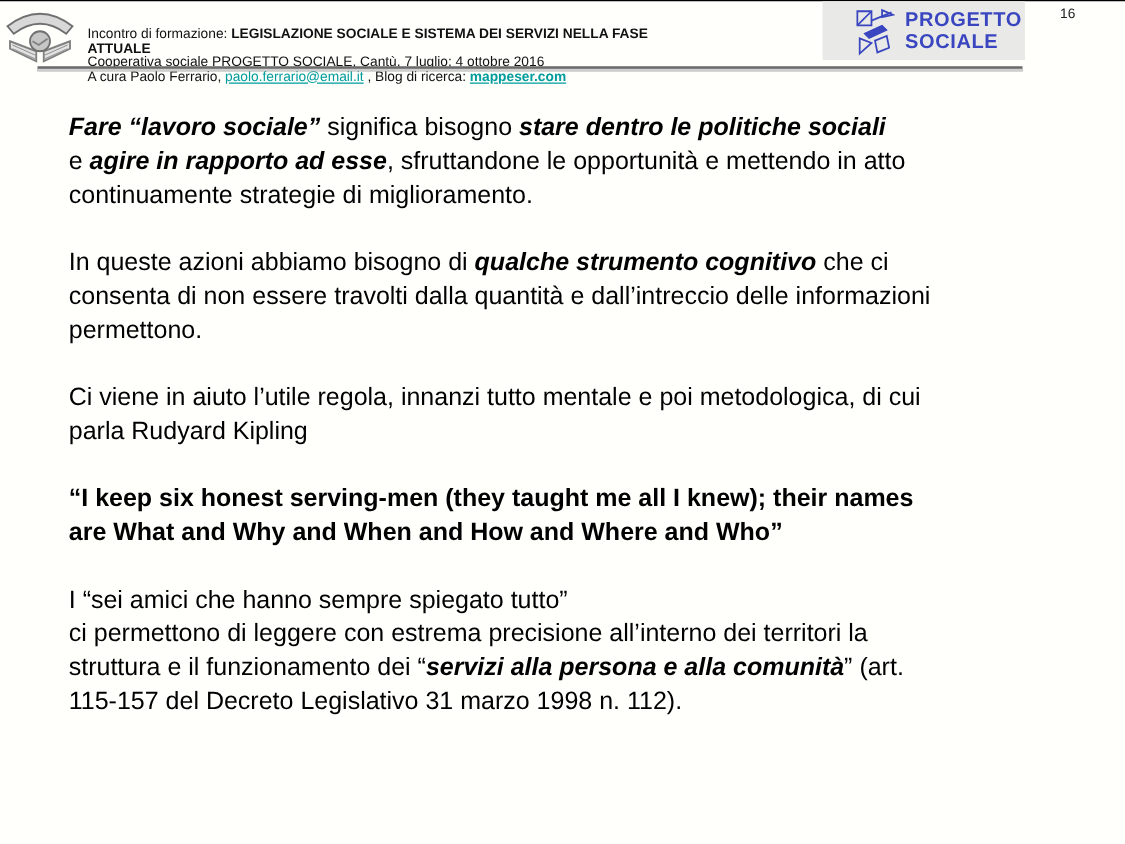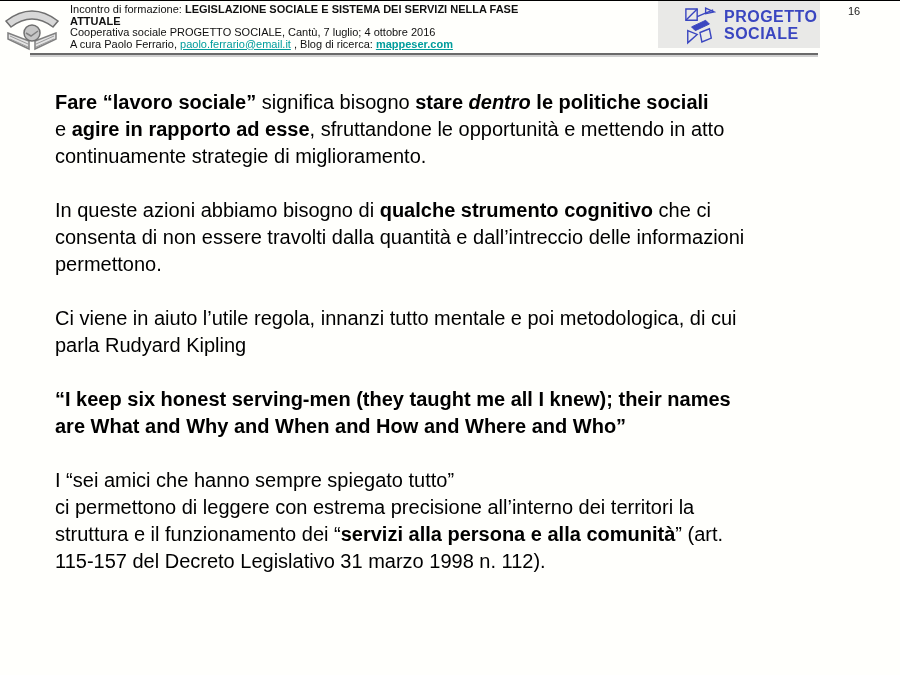--- a/index.html
+++ b/index.html
@@ -13,21 +13,21 @@
   .slide {
     position: absolute; inset: 0;
     border-top: 1px solid #000;
   }
   
   .logo-left {
     position: absolute; left: 2px; top: 2px;
     width: 60px; height: 48px;
   }
   .header-text {
-    position: absolute; left: 70px; top: 3px;
+    position: absolute; left: 70px; top: 21px;
     width: 575px;
     font-size: 11px; line-height: 11.5px;
     color: #111; letter-spacing: 0;
   }
   .header-text b { font-weight: bold; }
   .header-link {
     color: #009c9c; text-decoration: underline; cursor: pointer;
   }
   .header-link.bold { font-weight: bold; }
   .logo-right {
@@ -52,21 +52,21 @@
     background: #6a6a6a;
     border-bottom: 2px solid #cfcfcf;
   }
   
   .slide-body {
     position: absolute; left: 55px; top: 88px;
     width: 830px;
     font-size: 20px; line-height: 27px; color: #000;
   }
   .slide-body p { margin: 0 0 27px 0; }
-  .b  { font-weight: bold; }
+  .b  { font-weight: bold; font-style: italic; }
   .bi { font-weight: bold; font-style: italic; }
   .quote { font-weight: bold; }
 </style>
 </head>
 <body>
 
 <div class="slide">
 
   <div class="logo-left">
     <svg viewBox="0 0 60 48" width="60" height="48">

